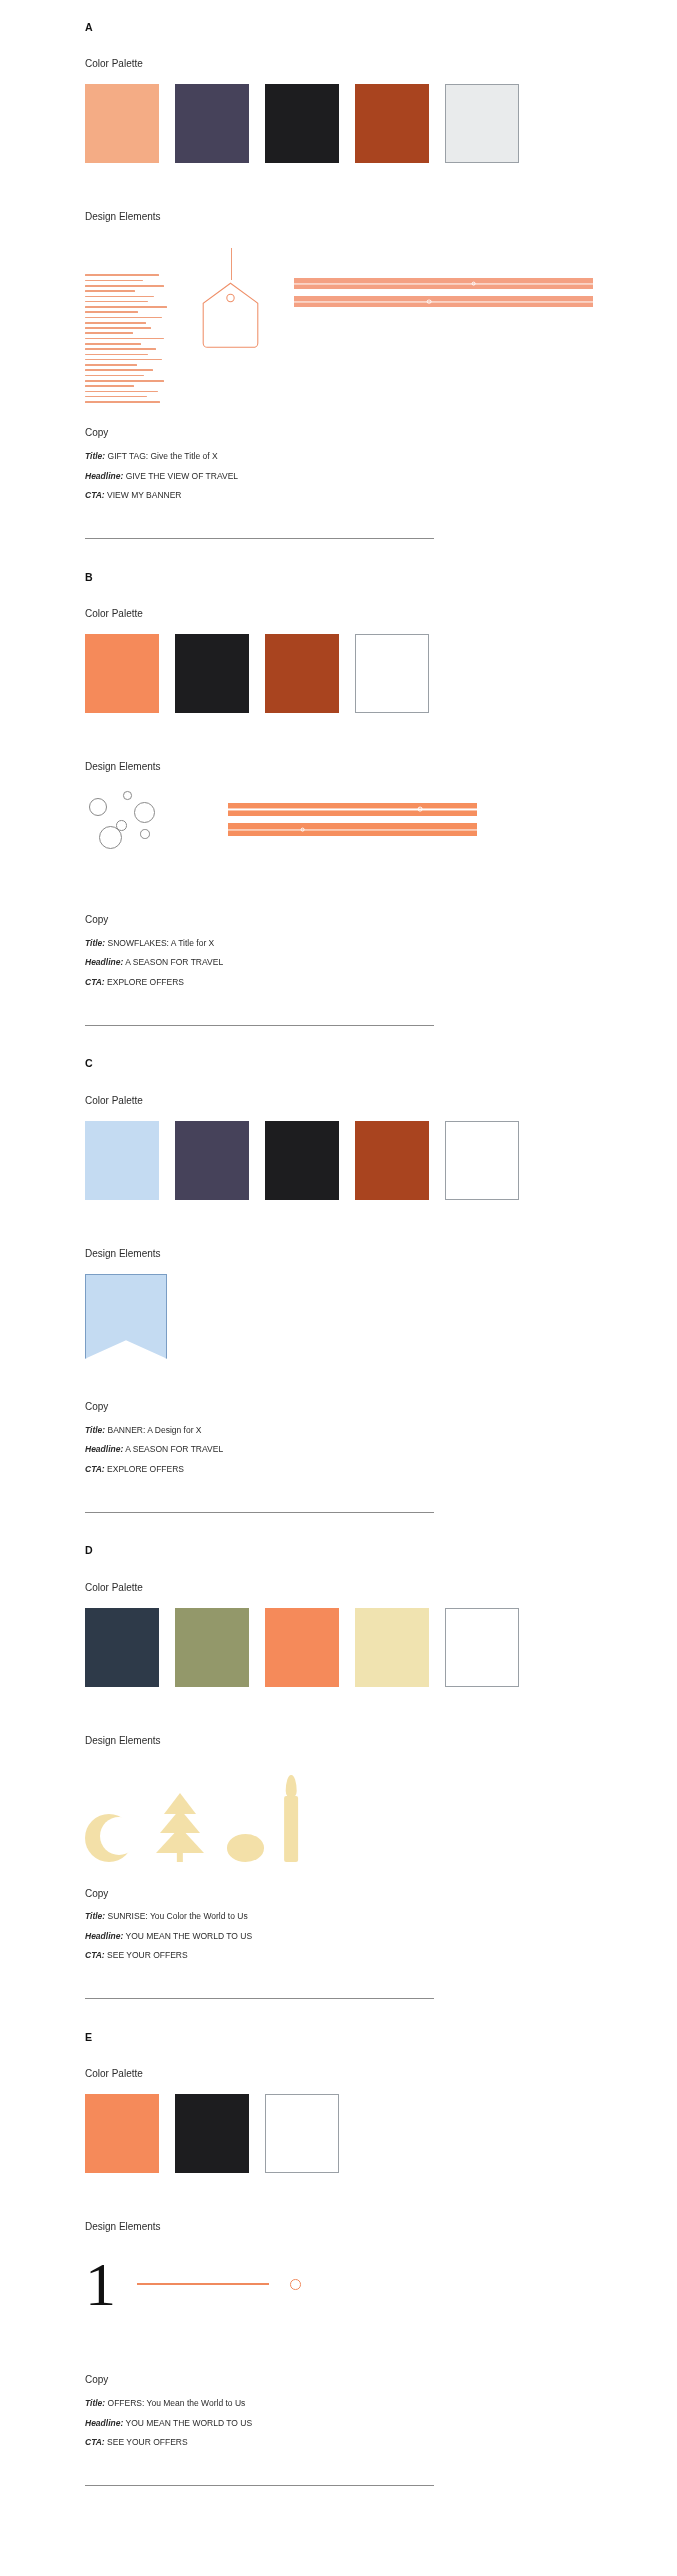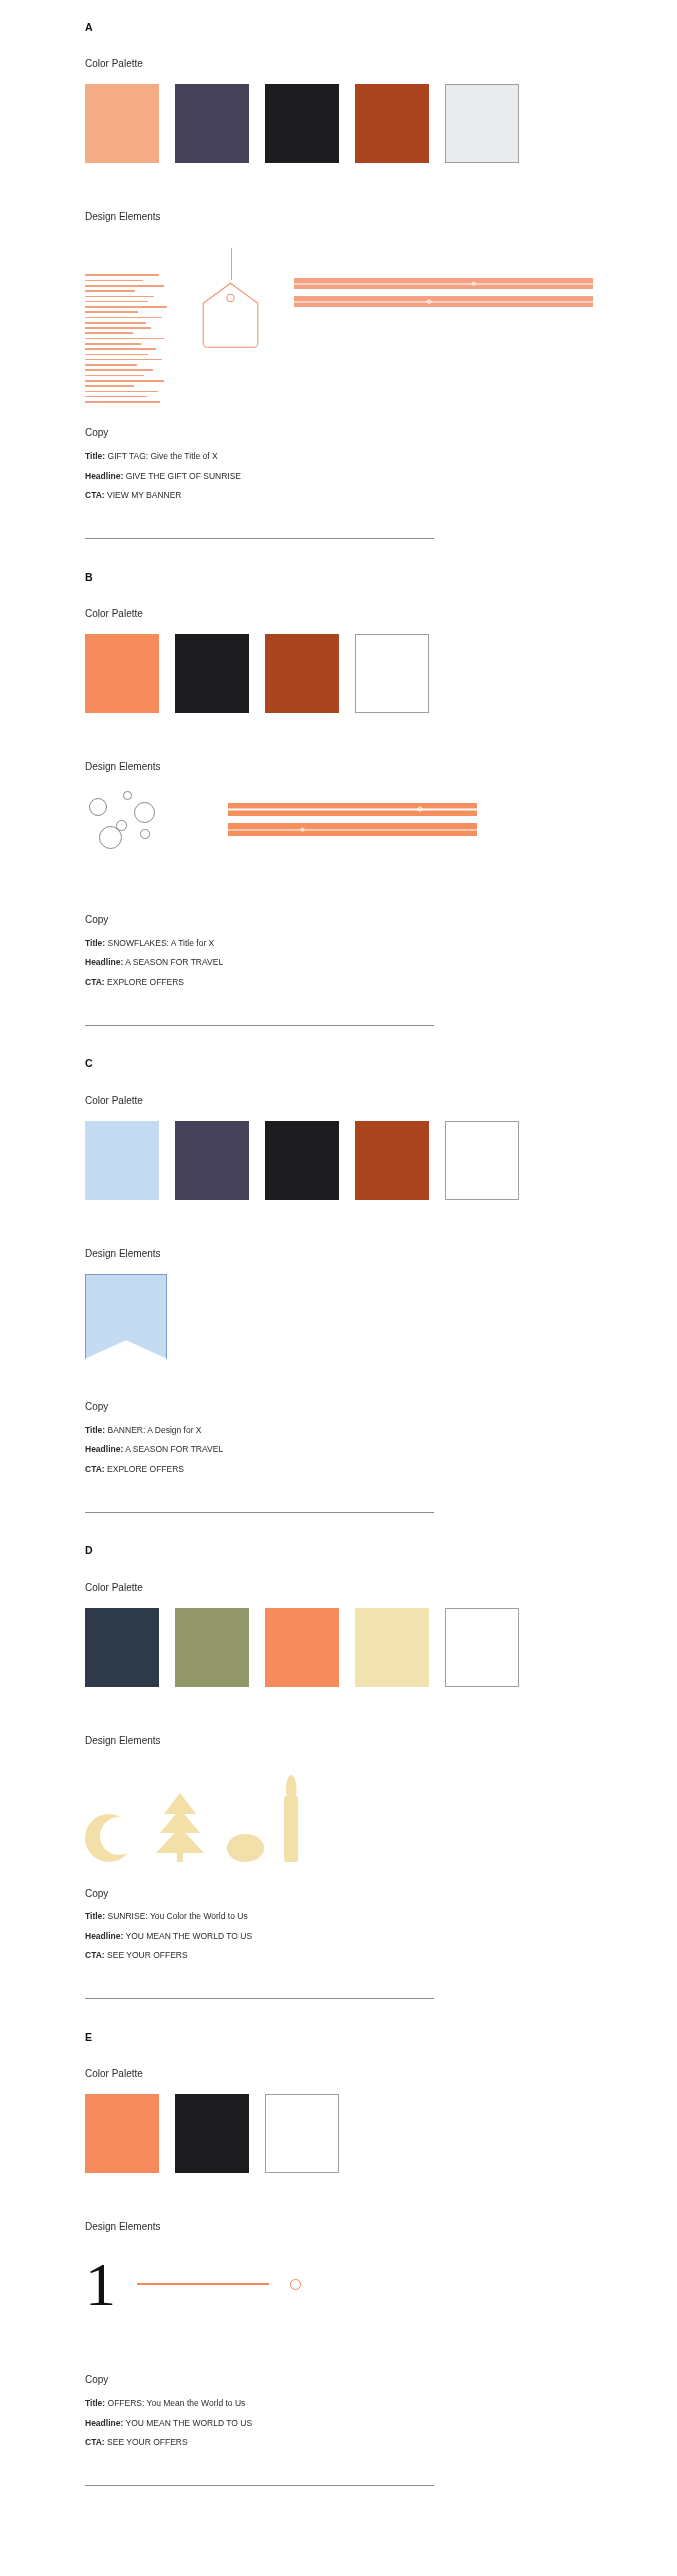--- a/index.html
+++ b/index.html
@@ -65,20 +65,21 @@
     margin: 0 0 12.7px 0;
   }
   .copy-line {
     font-size: 8.5px;
     color: #2b2b2b;
     margin: 0 0 8.5px 0;
     line-height: 1.3;
   }
   .copy-line b {
     font-weight: bold;
+    font-style: italic;
   }
   .divider {
     width: 349px;
     height: 0.5px;
     background: #8c8c8c;
     margin: 37px 0 32px 0;
   }
 
   
   .art-row {
@@ -313,21 +314,21 @@
                 <div class="knob" style="left: 60%;"></div>
               </div>
               <div class="bar">
                 <div class="line"></div>
                 <div class="knob" style="left: 45%;"></div>
               </div>
             </div>
           </div>
           <div class="copy-title">Copy</div>
           <div class="copy-line"><b>Title:</b> <span>GIFT TAG: Give the Title of X</span></div>
-          <div class="copy-line"><b>Headline:</b> <span>GIVE THE GIFT OF SUNRISE</span></div>
+          <div class="copy-line"><b>Headline:</b> <span>GIVE THE VIEW OF TRAVEL</span></div>
           <div class="copy-line"><b>CTA:</b> <span>VIEW MY BANNER</span></div>
           <div class="divider"></div>
         </div>
       </section>
       <section class="section">
         <div class="inner">
           <div class="section-letter">B</div>
           <div class="block-title">Color Palette</div>
           <div class="swatches">
             <div class="swatch" style="background: rgb(245, 138, 90);"></div>

